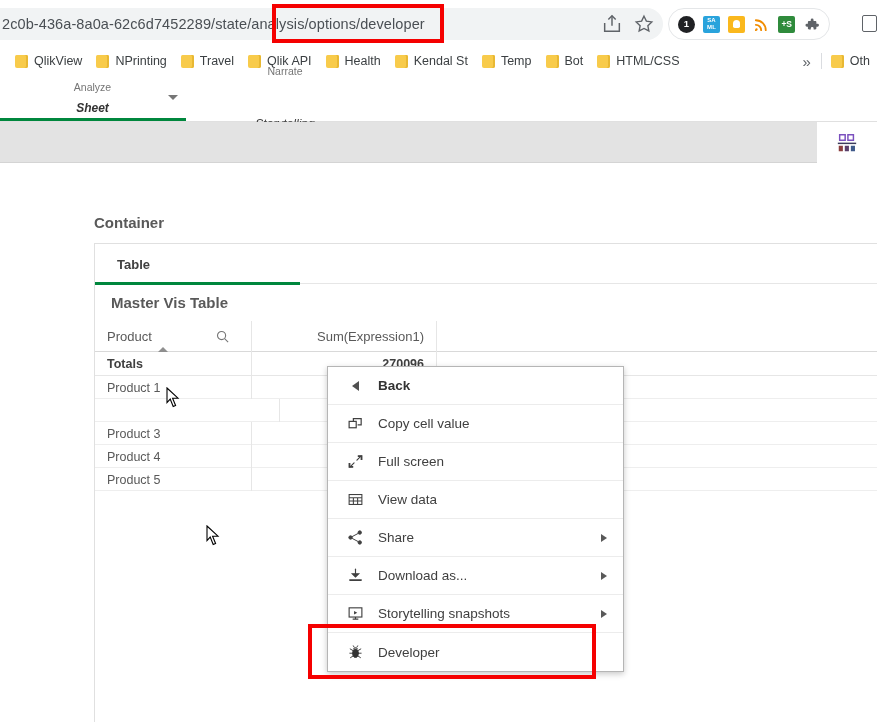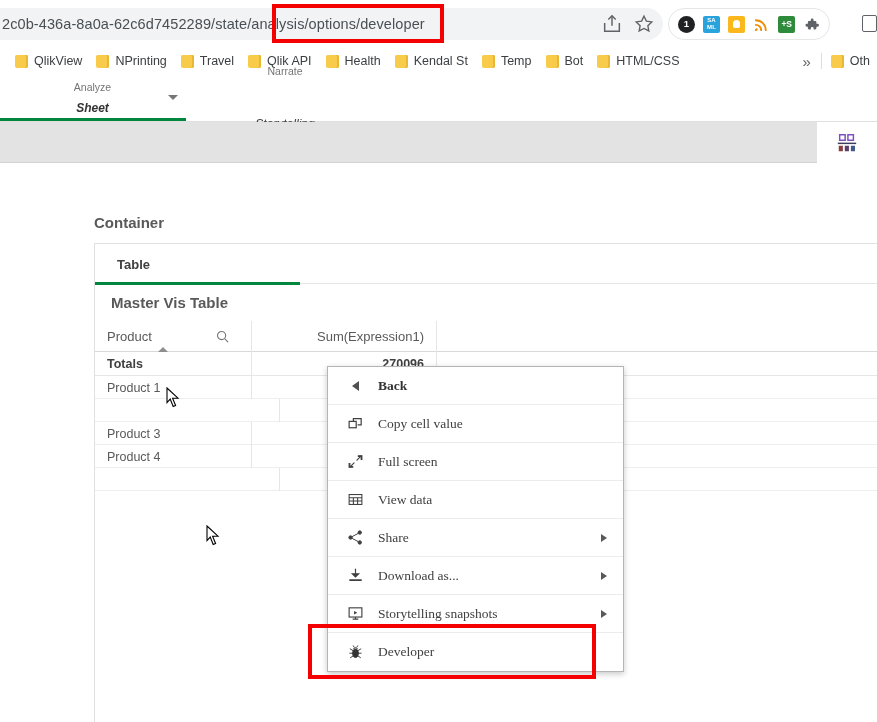--- a/index.html
+++ b/index.html
@@ -210,21 +210,21 @@
   .td.c3 { width: 468px; border-right: none; }
 
   
   .ctx-menu {
     position: absolute; left: 327px; top: 366px; width: 297px;
     background: #ffffff; border: 1px solid #b5b5b5;
     box-shadow: 0 2px 6px rgba(0,0,0,.22); z-index: 40;
   }
   .ctx-item {
     position: relative; display: flex; align-items: center; height: 38px;
-    padding-left: 16px; border-bottom: 1px solid #ececec; background: #fff; font-family: Liberation Serif, serif;
+    padding-left: 16px; border-bottom: 1px solid #ececec; background: #fff;
   }
   .ctx-item:last-child { border-bottom: none; }
   .ctx-icon {
     width: 22px; height: 20px; display: flex; align-items: center;
     justify-content: center; flex: 0 0 auto;
   }
   .ctx-label { font-size: 13.5px; color: #404040; margin-left: 12px; }
   .ctx-arrow {
     position: absolute; right: 16px; top: 50%; transform: translateY(-50%);
     width: 0; height: 0; border-top: 4.5px solid transparent;
@@ -475,20 +475,21 @@
           <div class="td c1">Product 3</div>
           <div class="td c2"></div>
           <div class="td c3"></div>
         </div>
         <div class="tbl-row">
           <div class="td c1">Product 4</div>
           <div class="td c2"></div>
           <div class="td c3"></div>
         </div>
         <div class="tbl-row">
+          <div class="td c1">Product 5</div>
           <div class="td c2"></div>
           <div class="td c3"></div>
         </div>
       </div>
     </div>
   </div>
 
   <div class="ctx-menu">
 
     <div class="ctx-item">

